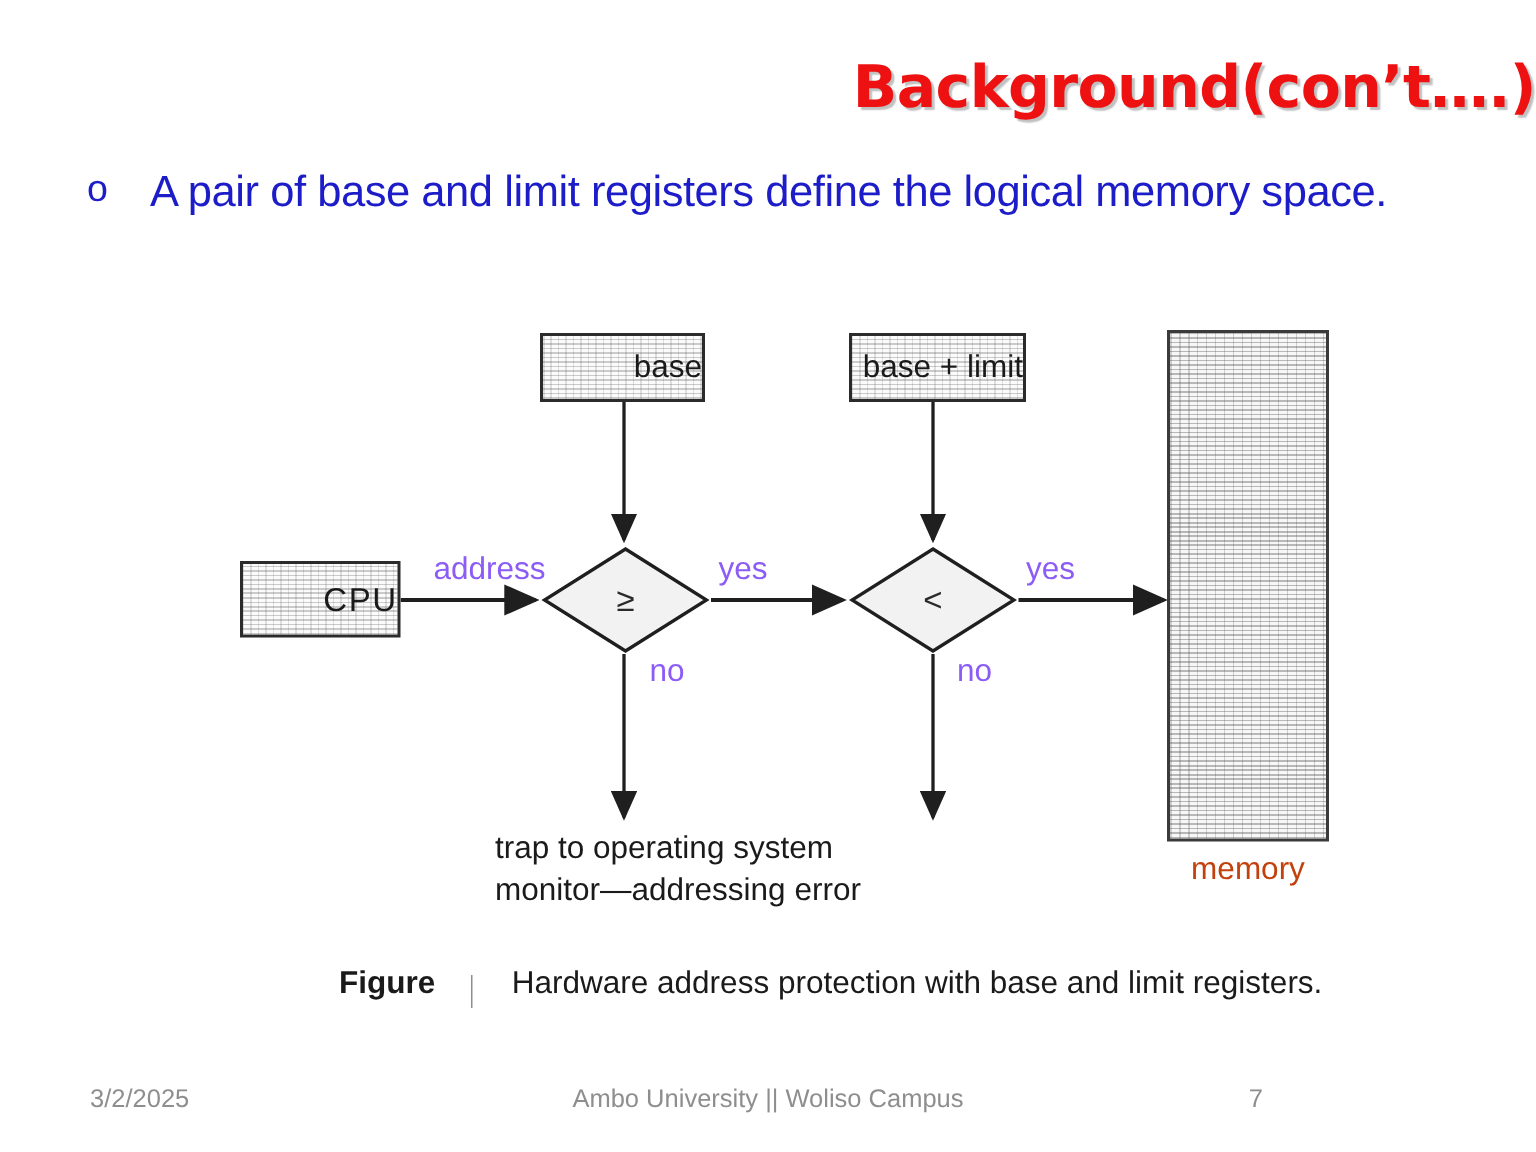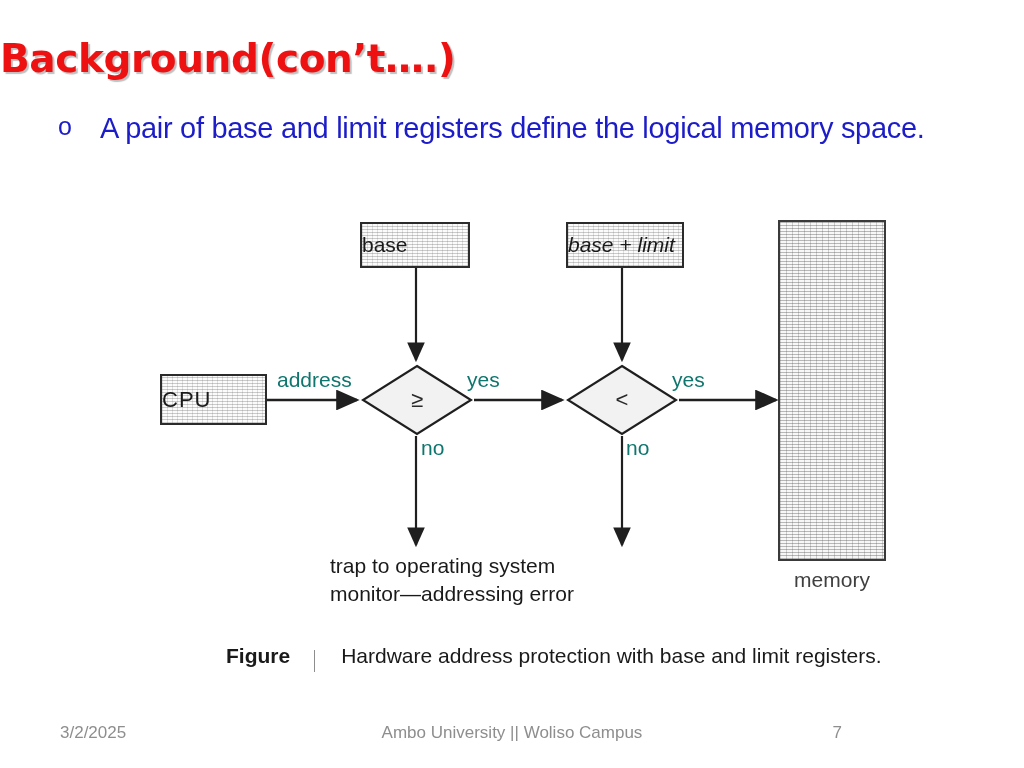--- a/index.html
+++ b/index.html
@@ -14,21 +14,21 @@
     overflow: hidden;
     font-family: "Liberation Sans", sans-serif;
   }
 
   
   #slide-title {
     position: absolute;
     left: 0;
     top: 36px;
     width: 1024px;
-    text-align: left;
+    text-align: right;
     font-family: "DejaVu Sans", sans-serif;
     font-size: 39px;
     font-weight: bold;
     color: #ee1111;
     letter-spacing: -0.4px;
     text-shadow: 2px 2px 1px rgba(140,140,140,0.55);
     white-space: nowrap;
   }
 
   
@@ -74,26 +74,26 @@
       repeating-linear-gradient(0deg, rgba(90,90,90,0.30) 0px, rgba(90,90,90,0.30) 1px, rgba(255,255,255,0) 1px, rgba(255,255,255,0) 3px),
       repeating-linear-gradient(90deg, rgba(120,120,120,0.22) 0px, rgba(120,120,120,0.22) 1px, rgba(255,255,255,0) 1px, rgba(255,255,255,0) 5px);
   }
 
   .node-box {
     position: absolute;
     border: 2px solid #2b2b2b;
     box-sizing: border-box;
     display: flex;
     align-items: center;
-    justify-content: flex-start;
+    justify-content: flex-end;
     font-family: "Liberation Sans", sans-serif;
     color: #1a1a1a;
   }
   #box-base        { left: 360px; top: 222px; width: 110px; height: 46px; font-size: 21px; }
-  #box-base-limit  { left: 566px; top: 222px; width: 118px; height: 46px; font-size: 21px; font-style: italic; }
+  #box-base-limit  { left: 566px; top: 222px; width: 118px; height: 46px; font-size: 21px; }
   #box-cpu         { left: 160px; top: 374px; width: 107px; height: 51px; font-size: 22px; letter-spacing: 1px; }
 
   
   #box-memory {
     position: absolute;
     left: 778px;
     top: 220px;
     width: 108px;
     height: 341px;
     border: 2px solid #3a3a3a;
@@ -104,21 +104,21 @@
       repeating-linear-gradient(90deg, rgba(110,110,110,0.30) 0px, rgba(110,110,110,0.30) 1px, rgba(255,255,255,0) 1px, rgba(255,255,255,0) 6px);
   }
   #label-memory {
     position: absolute;
     left: 778px;
     top: 568px;
     width: 108px;
     text-align: center;
     font-size: 21px;
     font-family: "Liberation Sans", sans-serif;
-    color: #404040;
+    color: #c2410c;
   }
 
   
   .diamond-wrap {
     position: absolute;
     width: 112px;
     height: 72px;
   }
   #diamond-base  { left: 361px; top: 364px; }
   #diamond-limit { left: 566px; top: 364px; }
@@ -135,21 +135,22 @@
     font-family: "Liberation Sans", sans-serif;
     font-size: 22px;
     color: #2a2a2a;
   }
 
   
   .edge-label {
     position: absolute;
     font-family: "Liberation Sans", sans-serif;
     font-size: 21px;
-    color: #0f766e;
+    color: #8b5cf6;
+    margin-left: 12px;
   }
   #label-address  { left: 277px; top: 368px; }
   #label-yes-1    { left: 467px; top: 368px; }
   #label-yes-2    { left: 672px; top: 368px; }
   #label-no-1     { left: 421px; top: 436px; }
   #label-no-2     { left: 626px; top: 436px; }
 
   #trap-text {
     position: absolute;
     left: 330px;

